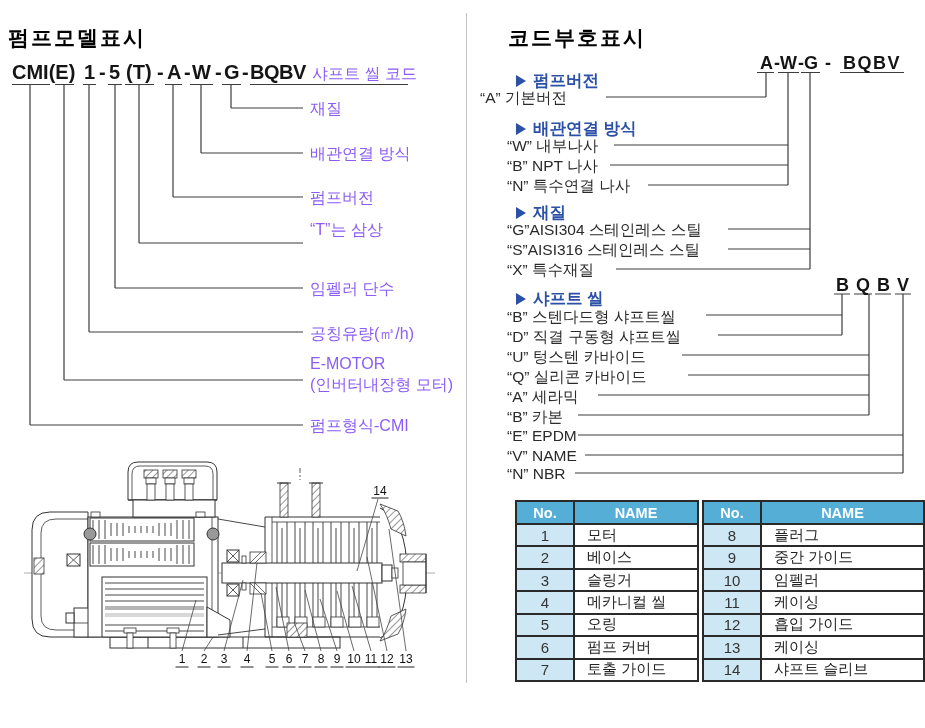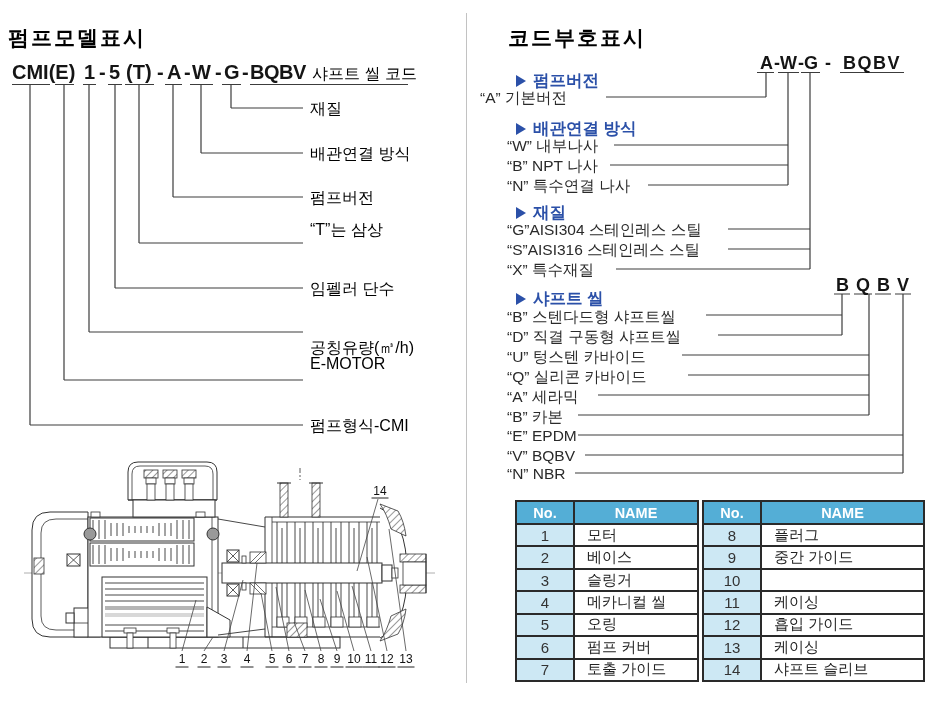--- a/index.html
+++ b/index.html
@@ -2,21 +2,21 @@
 <html style="--accent-blue: #2b50a8; --table-header: #54aed6; --table-cell: #cde8f4;"><head>
 <meta charset="utf-8">
 <style>
 *{margin:0;padding:0;box-sizing:border-box}
 html,body{width:925px;height:728px;background:#fff;font-family:"Liberation Sans","DejaVu Sans",sans-serif;color:#1c1c1c;overflow:hidden}
 #page{position:relative;width:925px;height:728px}
 .abs{position:absolute}
 .title{font-size:21px;font-weight:600;letter-spacing:2px;color:#000000}
 .codeL{font-size:20px;font-weight:700;color:#151515;white-space:pre}
 .codeR{font-size:18px;font-weight:700;color:#151515;white-space:pre}
-.lbl{font-size:16px;color:#000000;white-space:pre}
+.lbl{font-size:16px;color:#8b5cf6;white-space:pre}
 .opt{font-size:15.5px;color:#2a2a2a;white-space:pre}
 .sec{font-size:16.5px;font-weight:600;color:var(--accent-blue);display:flex;align-items:center;gap:7px;white-space:pre}
 .tri{width:0;height:0;border-left:10px solid var(--accent-blue);border-top:6px solid transparent;border-bottom:6px solid transparent}
 .divider{width:1px;background:#c2c2c2}
 .ptable{display:flex;flex-direction:column;border:2px solid #2a2a2a;background:#fff}
 .thead{display:flex;height:21px;background:var(--table-header);color:#fff;font-weight:700;font-size:14.5px}
 .th-no{width:58px;display:flex;align-items:center;justify-content:center;border-right:2px solid #2a2a2a}
 .th-name{flex:1;display:flex;align-items:center;justify-content:center}
 .trow{display:flex;flex:1;border-top:2px solid #2a2a2a;font-size:15px}
 .td-no{width:58px;display:flex;align-items:center;justify-content:center;background:var(--table-cell);border-right:2px solid #2a2a2a;color:#333}
@@ -55,22 +55,23 @@
   <div class="abs codeL" style="left:215px;top:61px">-</div>
   <div class="abs codeL" style="left:224px;top:61px">G</div>
   <div class="abs codeL" style="left:242px;top:61px">-</div>
   <div class="abs codeL" style="left:250px;top:61px;letter-spacing:-0.5px">BQBV</div>
   <div class="abs lbl" style="left:312px;top:64px">샤프트 씰 코드</div>
   <div class="abs lbl" style="left:310px;top:99px">재질</div>
   <div class="abs lbl" style="left:310px;top:144px">배관연결 방식</div>
   <div class="abs lbl" style="left:310px;top:188px">펌프버전</div>
   <div class="abs lbl" style="left:310px;top:220px">“T”는 삼상</div>
   <div class="abs lbl" style="left:310px;top:279px">임펠러 단수</div>
-  <div class="abs lbl" style="left:310px;top:338px">공칭유량(㎥/h)</div>
+  <div class="abs lbl" style="left:310px;top:324px">공칭유량(㎥/h)</div>
   <div class="abs lbl" style="left:310px;top:355px">E-MOTOR</div>
+  <div class="abs lbl" style="left:310px;top:375px">(인버터내장형 모터)</div>
   <div class="abs lbl" style="left:310px;top:416px">펌프형식-CMI</div>
 
   <div class="abs title" style="left:508px;top:24px">코드부호표시</div>
   <div class="abs codeR" style="left:760px;top:53px">A</div>
   <div class="abs codeR" style="left:774px;top:53px">-</div>
   <div class="abs codeR" style="left:780px;top:53px">W</div>
   <div class="abs codeR" style="left:798px;top:53px">-</div>
   <div class="abs codeR" style="left:804px;top:53px">G</div>
   <div class="abs codeR" style="left:825px;top:53px">-</div>
   <div class="abs codeR" style="left:843px;top:53px;letter-spacing:1.5px">BQBV</div>
@@ -94,21 +95,21 @@
   <div class="abs codeR" style="left:897px;top:275px">V</div>
 
   <div class="abs sec" style="left:516px;top:288px"><span class="tri"></span><span>샤프트 씰</span></div>
   <div class="abs opt" style="left:507px;top:307px">“B” 스텐다드형 샤프트씰</div>
   <div class="abs opt" style="left:507px;top:327px">“D” 직결 구동형 샤프트씰</div>
   <div class="abs opt" style="left:507px;top:367px">“Q” 실리콘 카바이드</div>
   <div class="abs opt" style="left:507px;top:347px">“U” 텅스텐 카바이드</div>
   <div class="abs opt" style="left:507px;top:387px">“A” 세라믹</div>
   <div class="abs opt" style="left:507px;top:407px">“B” 카본</div>
   <div class="abs opt" style="left:507px;top:427px">“E” EPDM</div>
-  <div class="abs opt" style="left:507px;top:447px">“V” BQBV</div>
+  <div class="abs opt" style="left:507px;top:447px">“V” NAME</div>
   <div class="abs opt" style="left:507px;top:465px">“N” NBR</div>
 
   <div class="abs ptable" style="left:515px;top:500px;width:184px;height:182px">
     <div class="thead">
       <div class="th-no">No.</div>
       <div class="th-name">NAME</div>
     </div>
     <div class="trow">
         <div class="td-no">1</div>
         <div class="td-name">모터</div>
@@ -146,20 +147,21 @@
     <div class="trow">
         <div class="td-no">8</div>
         <div class="td-name">플러그</div>
       </div>
     <div class="trow">
         <div class="td-no">9</div>
         <div class="td-name">중간 가이드</div>
       </div>
     <div class="trow">
         <div class="td-no">10</div>
+        <div class="td-name">임펠러</div>
       </div>
     <div class="trow">
         <div class="td-no">11</div>
         <div class="td-name">케이싱</div>
       </div>
     <div class="trow">
         <div class="td-no">12</div>
         <div class="td-name">흡입 가이드</div>
       </div>
     <div class="trow">

